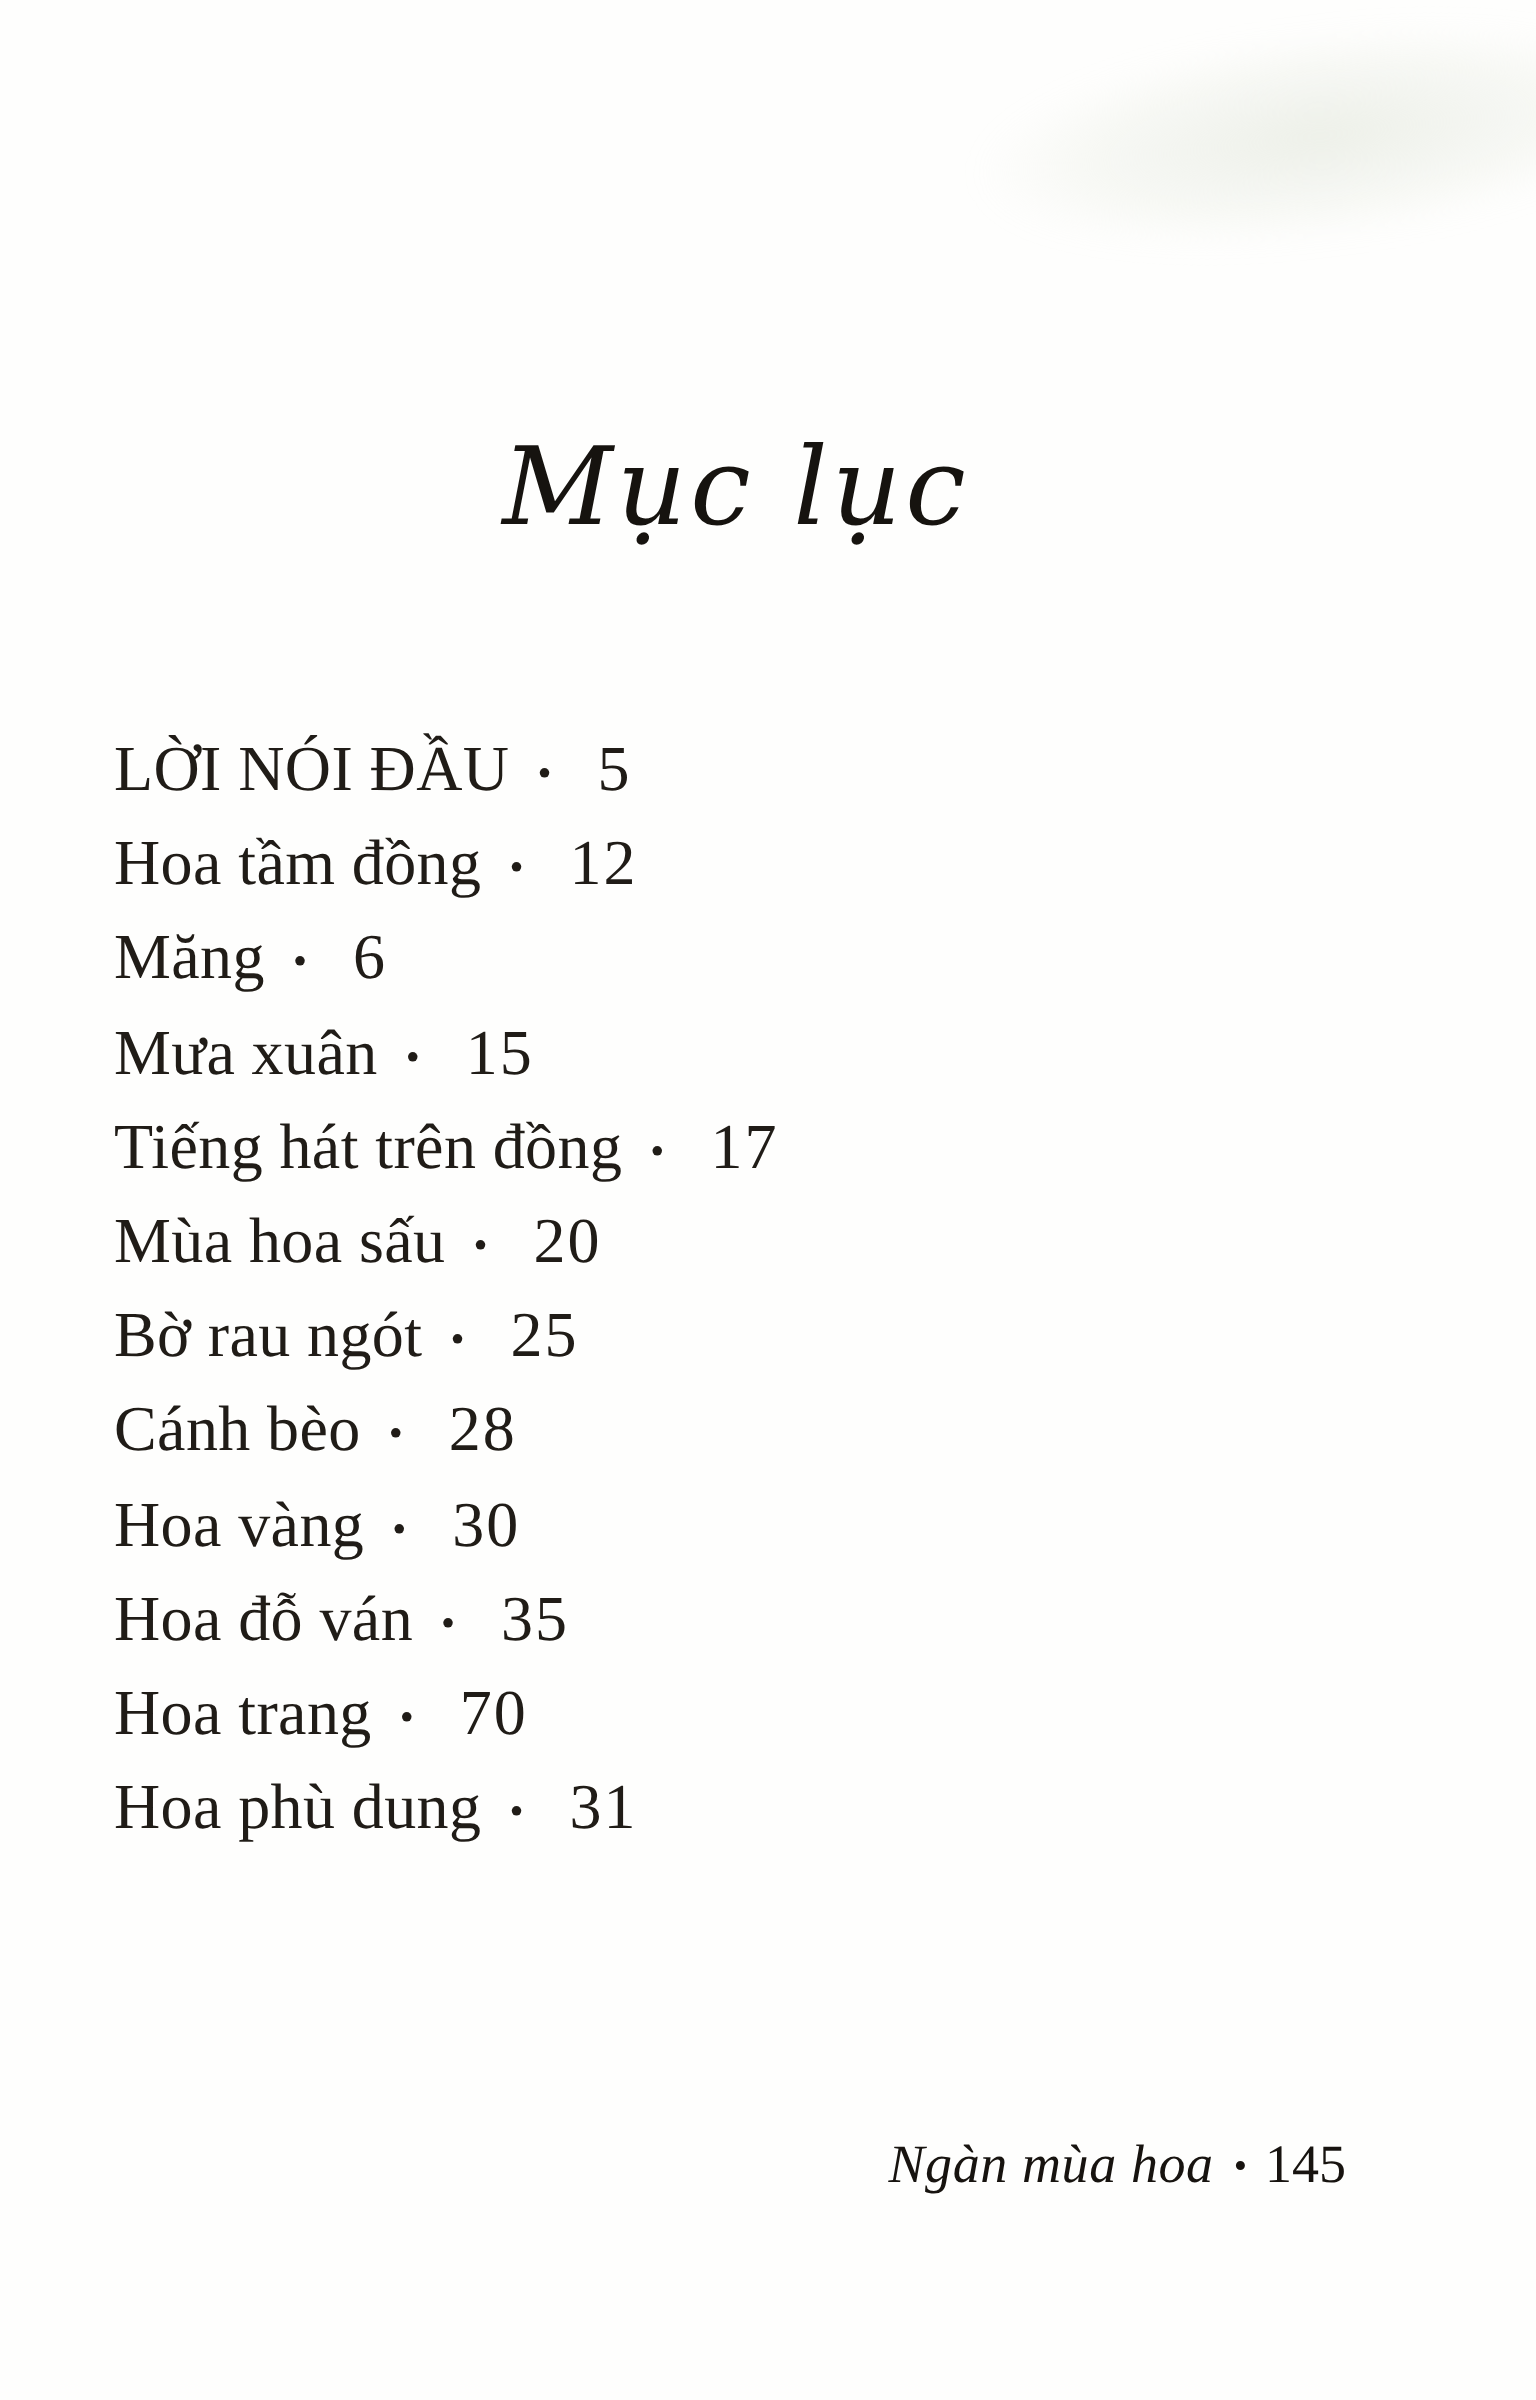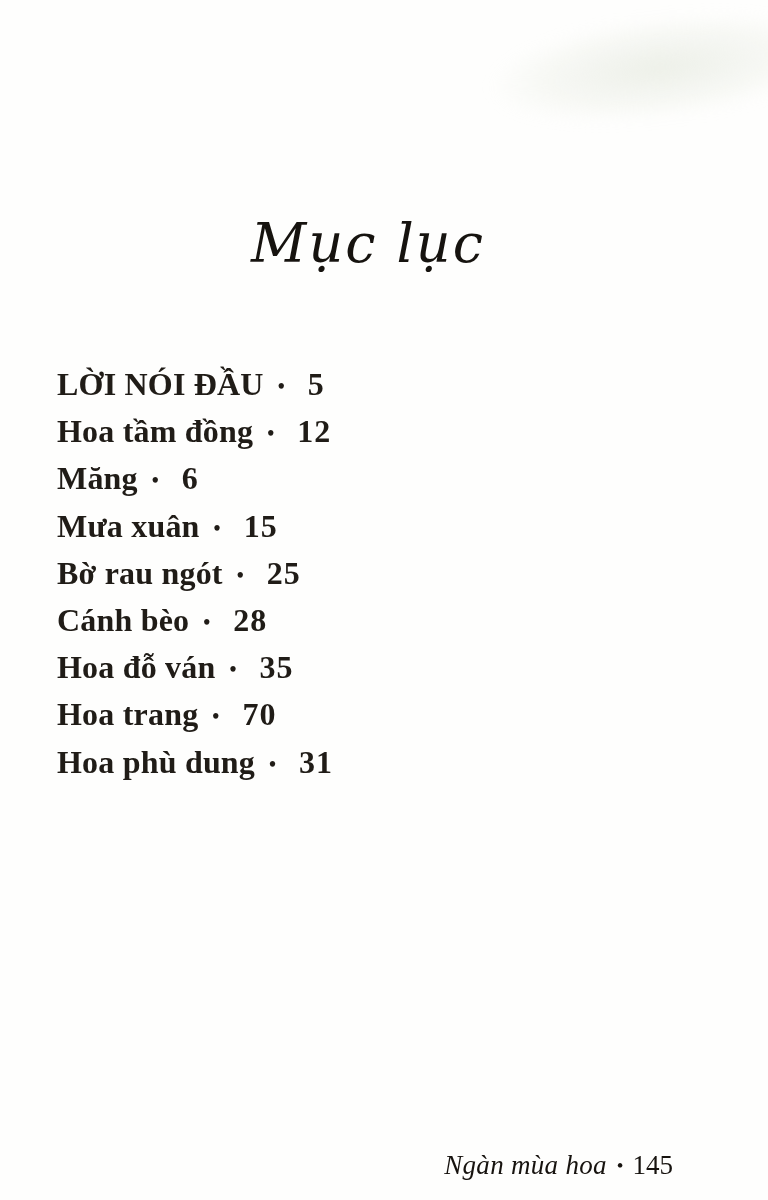--- a/index.html
+++ b/index.html
@@ -47,21 +47,20 @@
     font-size: 54px;
     line-height: 64px;
     letter-spacing: 2px;
     color: #16130f;
   }
   .toc {
     position: absolute;
     top: 361px;
     left: 57px;
     right: 40px;
-    font-weight: bold;
   }
   .toc-row {
     height: 47.2px;
     line-height: 47.2px;
     white-space: nowrap;
     font-size: 32px;
   }
   .toc-label {
     letter-spacing: 0.2px;
   }
@@ -71,21 +70,21 @@
     vertical-align: 2px;
     margin-left: 14px;
     margin-right: 23px;
     line-height: 1;
   }
   .toc-page {
     letter-spacing: 1px;
   }
   .footer {
     position: absolute;
-    top: 1148px;
+    top: 1065px;
     right: 95px;
     font-size: 27px;
     line-height: 34px;
     white-space: nowrap;
     color: #17130f;
   }
   .footer-title {
     font-style: italic;
     letter-spacing: 0.3px;
   }
@@ -116,31 +115,40 @@
   </div>
 
   <div class="toc-row">
     <span class="toc-label">Măng</span><span class="toc-dot">•</span><span class="toc-page">6</span>
   </div>
 
   <div class="toc-row">
     <span class="toc-label">Mưa xuân</span><span class="toc-dot">•</span><span class="toc-page">15</span>
   </div>
 
+  <div class="toc-row">
+    <span class="toc-label">Tiếng hát trên đồng</span><span class="toc-dot">•</span><span class="toc-page">17</span>
+  </div>
 
+  <div class="toc-row">
+    <span class="toc-label">Mùa hoa sấu</span><span class="toc-dot">•</span><span class="toc-page">20</span>
+  </div>
 
 
   <div class="toc-row">
     <span class="toc-label">Bờ rau ngót</span><span class="toc-dot">•</span><span class="toc-page">25</span>
   </div>
 
   <div class="toc-row">
     <span class="toc-label">Cánh bèo</span><span class="toc-dot">•</span><span class="toc-page">28</span>
   </div>
 
+  <div class="toc-row">
+    <span class="toc-label">Hoa vàng</span><span class="toc-dot">•</span><span class="toc-page">30</span>
+  </div>
 
 
   <div class="toc-row">
     <span class="toc-label">Hoa đỗ ván</span><span class="toc-dot">•</span><span class="toc-page">35</span>
   </div>
 
 
   <div class="toc-row">
     <span class="toc-label">Hoa trang</span><span class="toc-dot">•</span><span class="toc-page">70</span>
   </div>

